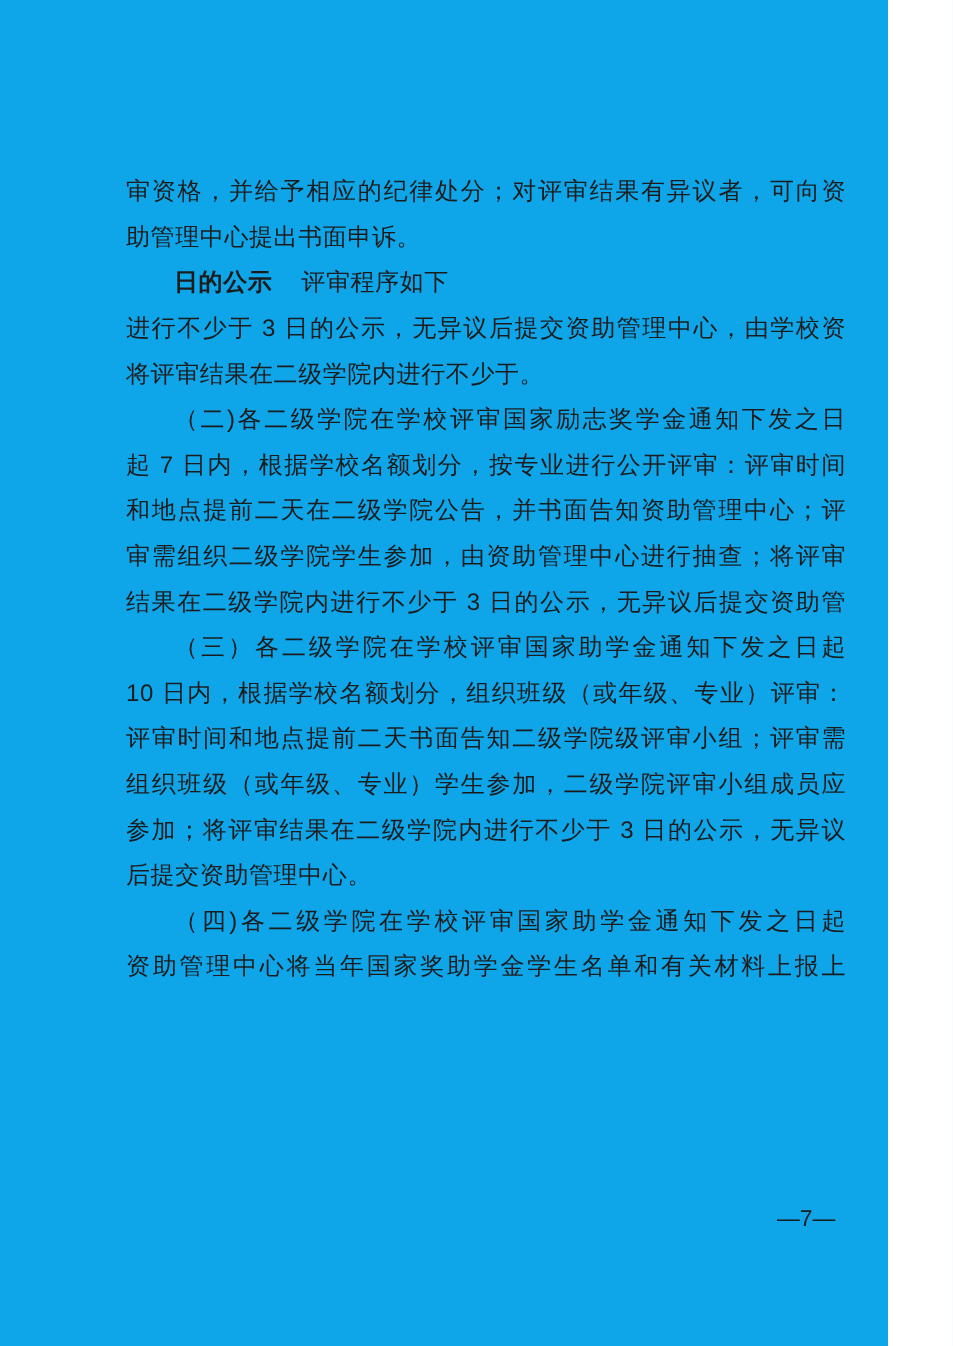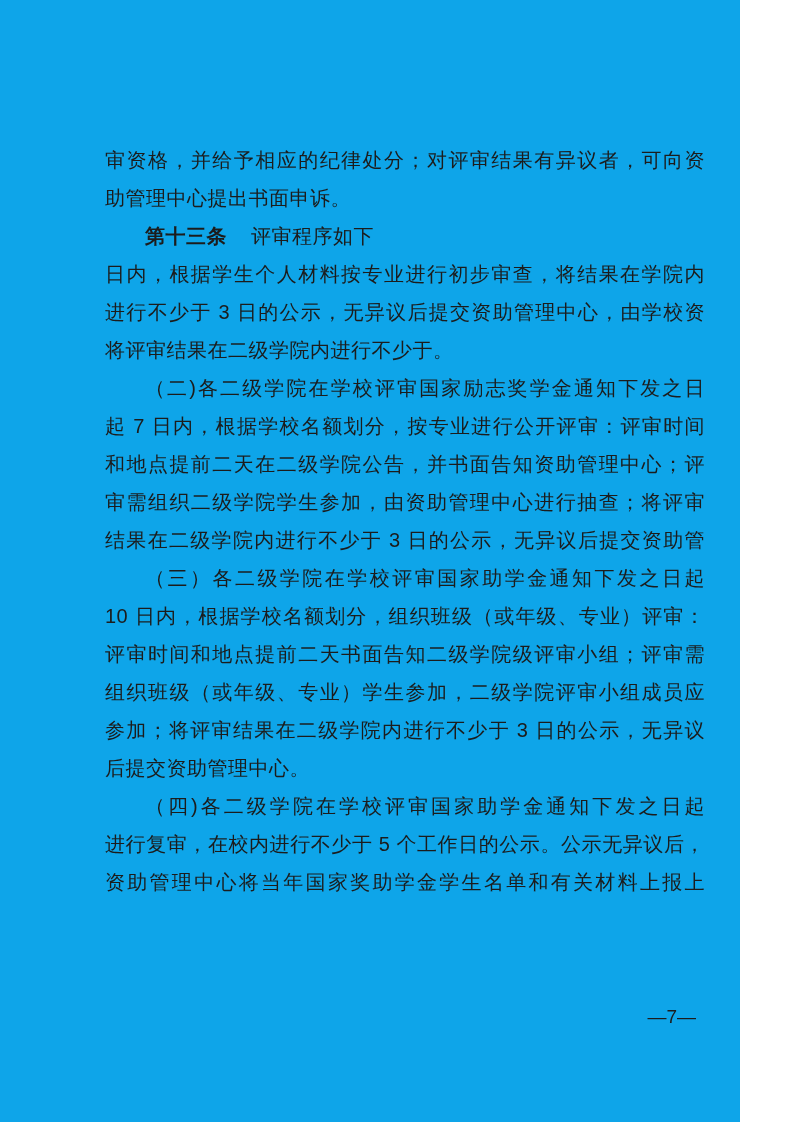--- a/index.html
+++ b/index.html
@@ -59,43 +59,41 @@
 </head>
 <body>
 
 <div class="page">
   <div class="content">
 
     <div class="line j">审资格，并给予相应的纪律处分；对评审结果有异议者，可向资</div>
     <div class="line">助管理中心提出书面申诉。</div>
 
     <div class="line ind">
-      <span class="heading-bold">第十三条</span>
+      <span class="heading-bold">日的公示</span>
       <span class="heading-rest">评审程序如下</span>
     </div>
 
-    <div class="line j">日内，根据学生个人材料按专业进行初步审查，将结果在学院内</div>
     <div class="line j">进行不少于 3 日的公示，无异议后提交资助管理中心，由学校资</div>
     <div class="line">将评审结果在二级学院内进行不少于。</div>
 
     <div class="line ind j">（二)各二级学院在学校评审国家励志奖学金通知下发之日</div>
     <div class="line j">起 7 日内，根据学校名额划分，按专业进行公开评审：评审时间</div>
     <div class="line j">和地点提前二天在二级学院公告，并书面告知资助管理中心；评</div>
     <div class="line j">审需组织二级学院学生参加，由资助管理中心进行抽查；将评审</div>
     <div class="line j">结果在二级学院内进行不少于 3 日的公示，无异议后提交资助管</div>
 
     <div class="line ind j">（三）各二级学院在学校评审国家助学金通知下发之日起</div>
     <div class="line j">10 日内，根据学校名额划分，组织班级（或年级、专业）评审：</div>
     <div class="line j">评审时间和地点提前二天书面告知二级学院级评审小组；评审需</div>
     <div class="line j">组织班级（或年级、专业）学生参加，二级学院评审小组成员应</div>
     <div class="line j">参加；将评审结果在二级学院内进行不少于 3 日的公示，无异议</div>
     <div class="line">后提交资助管理中心。</div>
 
     <div class="line ind j">（四)各二级学院在学校评审国家助学金通知下发之日起</div>
-    <div class="line j">进行复审，在校内进行不少于 5 个工作日的公示。公示无异议后，</div>
     <div class="line j">资助管理中心将当年国家奖助学金学生名单和有关材料上报上</div>
 
   </div>
 
   <div class="footer">
     <span>—7—</span>
   </div>
 </div>
 
 </body></html>

